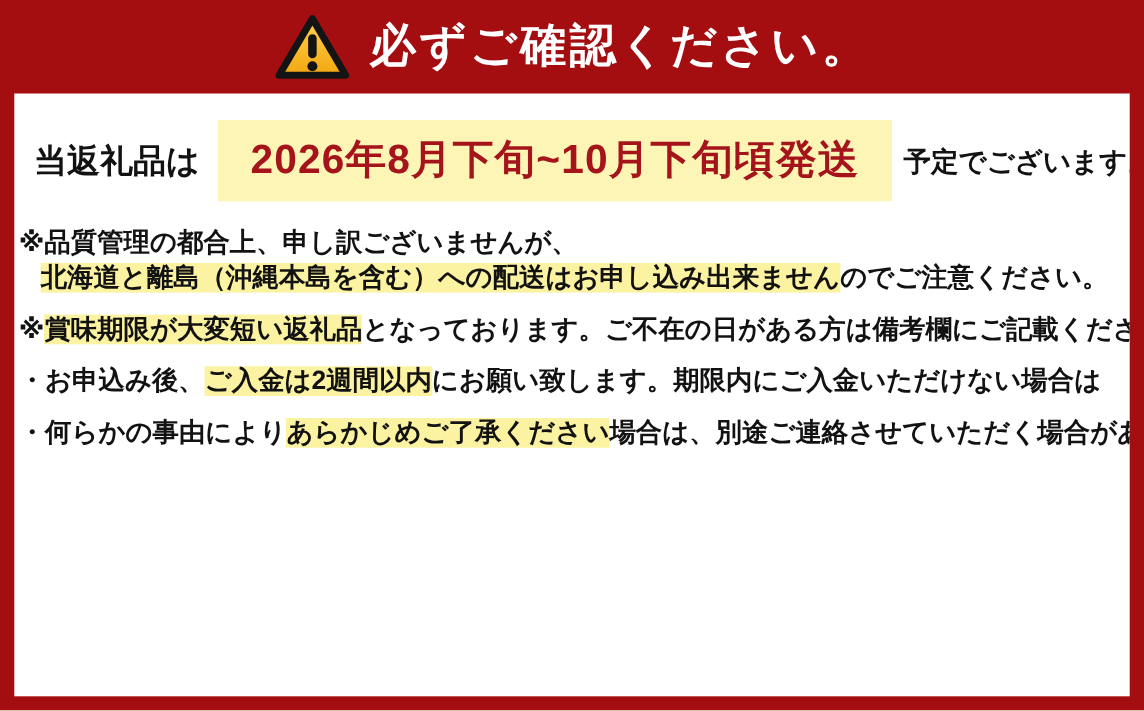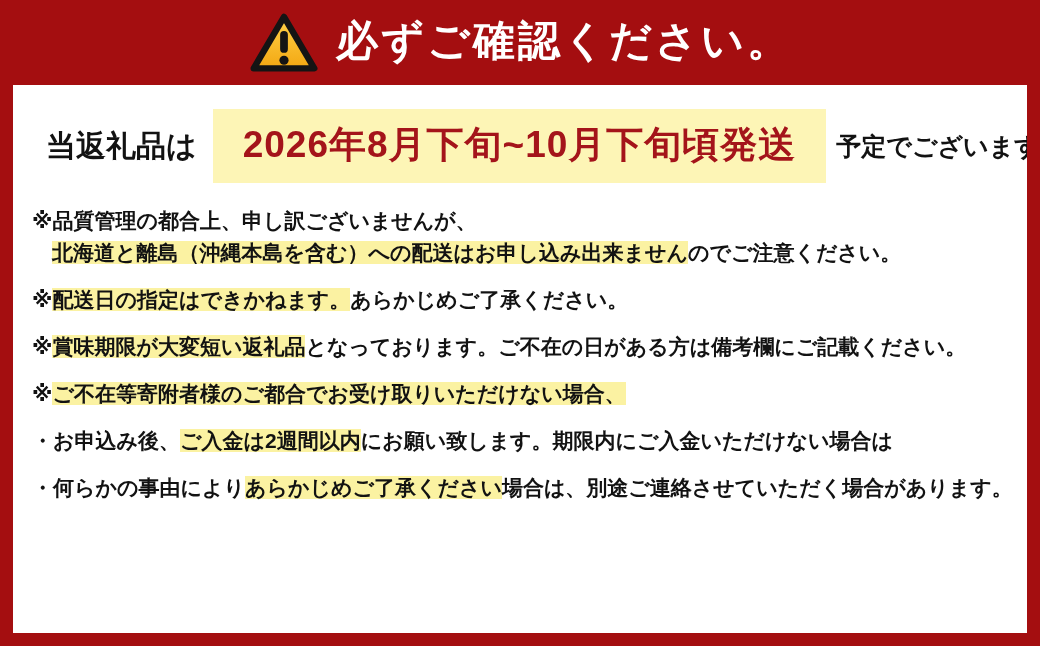--- a/index.html
+++ b/index.html
@@ -30,21 +30,21 @@
     font-size:42px;
     font-weight:700;
     letter-spacing:3px;
     line-height:1;
     padding-bottom:4px;
   }
   .panel{
     flex:1;
     background:#ffffff;
     margin:0 13px 13px 13px;
-    padding:24px 8px 8px 19px;
+    padding:24px 8px 8px 4px;
     overflow:hidden;
   }
   .ship-line{
     display:flex;align-items:center;
     padding-left:14px;
     margin-bottom:22px;
   }
   .ship-prefix{
     font-size:30px;font-weight:700;color:var(--ink);
     white-space:nowrap;
@@ -58,21 +58,21 @@
     white-space:nowrap;
     letter-spacing:1px;
   }
   .ship-suffix{
     font-size:25px;font-weight:700;color:var(--ink);
     white-space:nowrap;
   }
   .notes{color:var(--ink);}
   .note{
     margin-bottom:15px;
-    font-size:21px;
+    font-size:24px;
     font-weight:700;
     line-height:32px;
   }
   .note .line{white-space:nowrap;}
   .note .line.indent{padding-left:20px;}
   .hl{background:var(--hl);margin-top:28px;}
 </style>
 </head>
 <body>
 
@@ -102,27 +102,23 @@
       <span class="ship-box">2026年8月下旬~10月下旬頃発送</span>
       <span class="ship-suffix">予定でございます。</span>
     </div>
 
     <div class="notes" id="notes">
         <div class="note">
           <div class="line"><span>※品質管理の都合上、申し訳ございませんが、</span></div>
           <div class="line indent"><span class="hl">北海道と離島（沖縄本島を含む）への配送はお申し込み出来ません</span><span>のでご注意ください。</span></div>
         </div>
         <div class="note">
-          <div class="line"><span>※</span><span class="hl">配送日の指定はできかねます。</span><span>あらかじめご了承ください。</span></div>
-        </div>
-        <div class="note">
           <div class="line"><span>※</span><span class="hl">賞味期限が大変短い返礼品</span><span>となっております。ご不在の日がある方は備考欄にご記載ください。</span></div>
         </div>
         <div class="note">
-          <div class="line"><span>※</span><span class="hl">ご不在等寄附者様のご都合でお受け取りいただけない場合、</span></div>
         </div>
         <div class="note">
           <div class="line"><span>・お申込み後、</span><span class="hl">ご入金は2週間以内</span><span>にお願い致します。期限内にご入金いただけない場合は</span></div>
         </div>
         <div class="note">
           <div class="line"><span>・何らかの事由により</span><span class="hl">あらかじめご了承ください</span><span>場合は、別途ご連絡させていただく場合があります。</span></div>
         </div>
         <div class="note">
           <div class="line"></div>
         </div>

